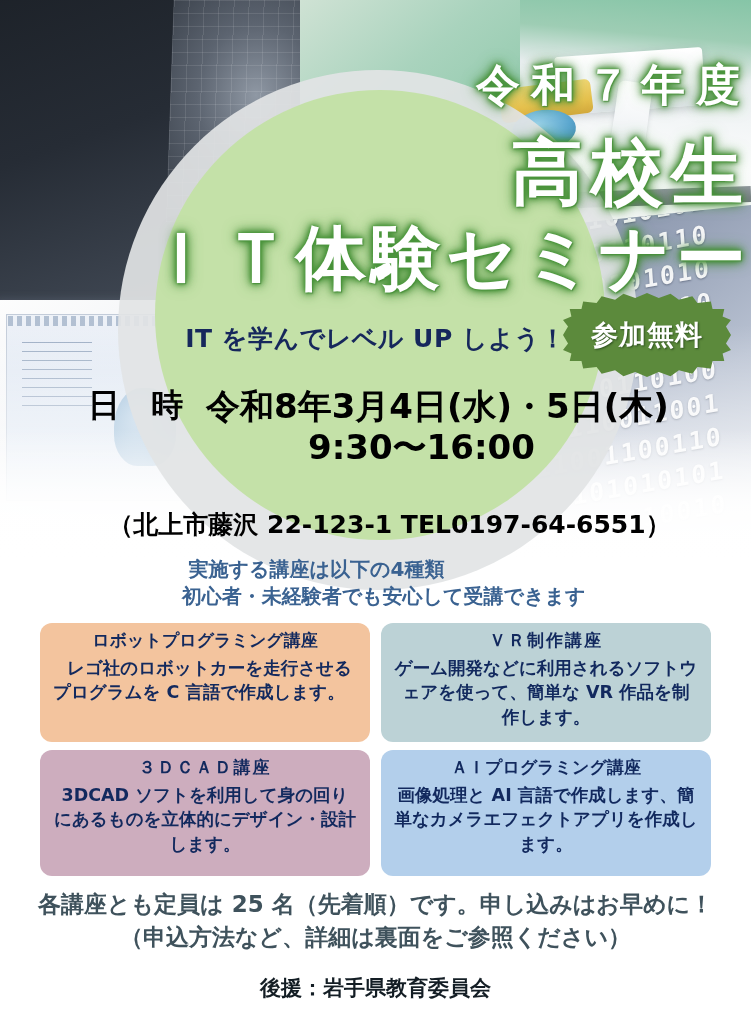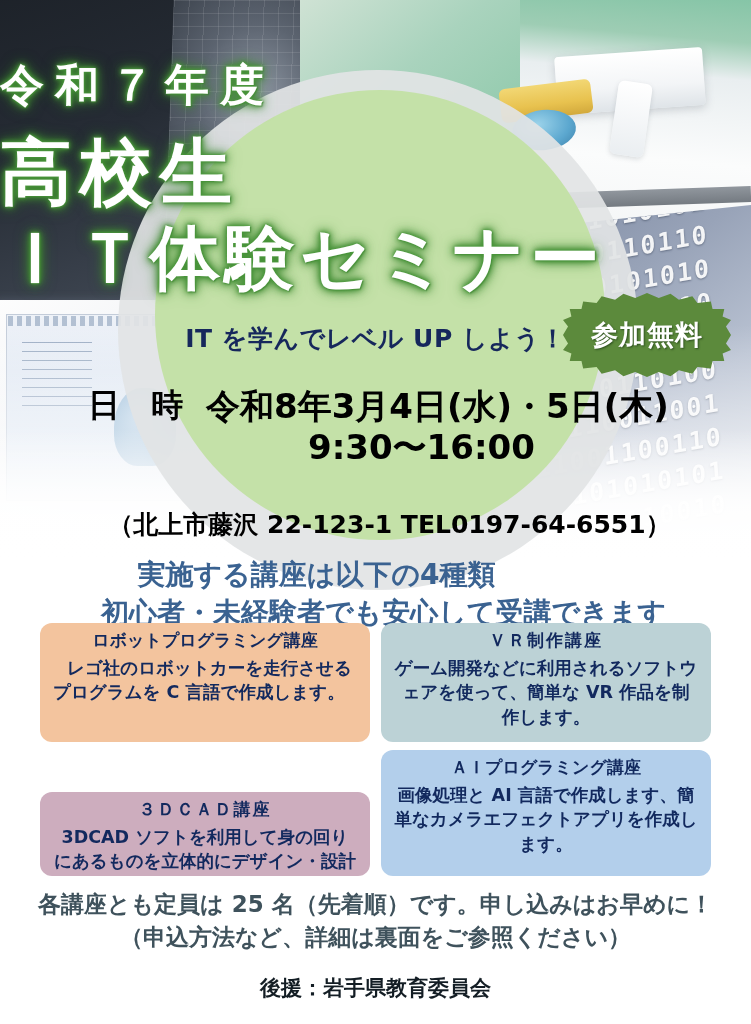--- a/index.html
+++ b/index.html
@@ -158,21 +158,21 @@
     position:absolute;
     left:155px; top:90px;
     width:450px; height:450px;
     border-radius:50%;
     background:#c4e1a8;
   }
 
   
   .titles{
     position:absolute; left:0; top:0; width:751px; height:560px;
-    text-align:left;
+    text-align:right;
   }
   .t-glow{
     color:#ffffff;
     font-weight:700;
     text-shadow:
       0 0 2px #4e9a3f, 0 0 4px #4e9a3f, 0 0 7px #3f8a32,
       0 0 11px #3f8a32, 0 0 16px rgba(63,138,50,.75),
       1px 1px 1px rgba(40,90,30,.6);
     font-family:"DejaVu Serif","Liberation Serif",serif;
   }
@@ -268,21 +268,21 @@
     font-size:27px;
     font-weight:700;
     letter-spacing:1px;
     text-shadow:1px 1px 2px rgba(30,60,20,.75);
   }
 
   
   .lead{
     position:absolute; left:0; top:556px; width:751px;
     color:#3a6291;
-    font-size:28px;
+    font-size:20px;
     font-weight:700;
     line-height:1.34;
     text-align:center;
   }
   .lead .l1{ display:block; padding-right:118px; }
   .lead .l2{ display:block; padding-left:16px; }
 
   
   .courses{
     position:absolute;
@@ -311,21 +311,21 @@
   .course .c-desc{
     color:#12295e;
     font-size:17.5px;
     font-weight:700;
     line-height:1.42;
     text-align:left;
     text-indent:0;
   }
   .c-robot { background:#f3c49e; }
   .c-vr    { background:#bcd2d6; }
-  .c-cad   { background:#cdadbe;margin-top:42px; }
+  .c-cad   { background:#cdadbe; }
   .c-ai    { background:#b3cfeb; }
   .c-robot .c-desc{ text-indent:14px; }
   .c-vr .c-desc{ text-align:center; }
   .c-cad .c-desc{ text-align:center; }
   .c-ai .c-desc{ text-align:center; }
   .c-vr .c-title, .c-cad .c-title{ letter-spacing:2px; }
 
   
   .footer{
     position:absolute; left:0; top:888px; width:751px;

